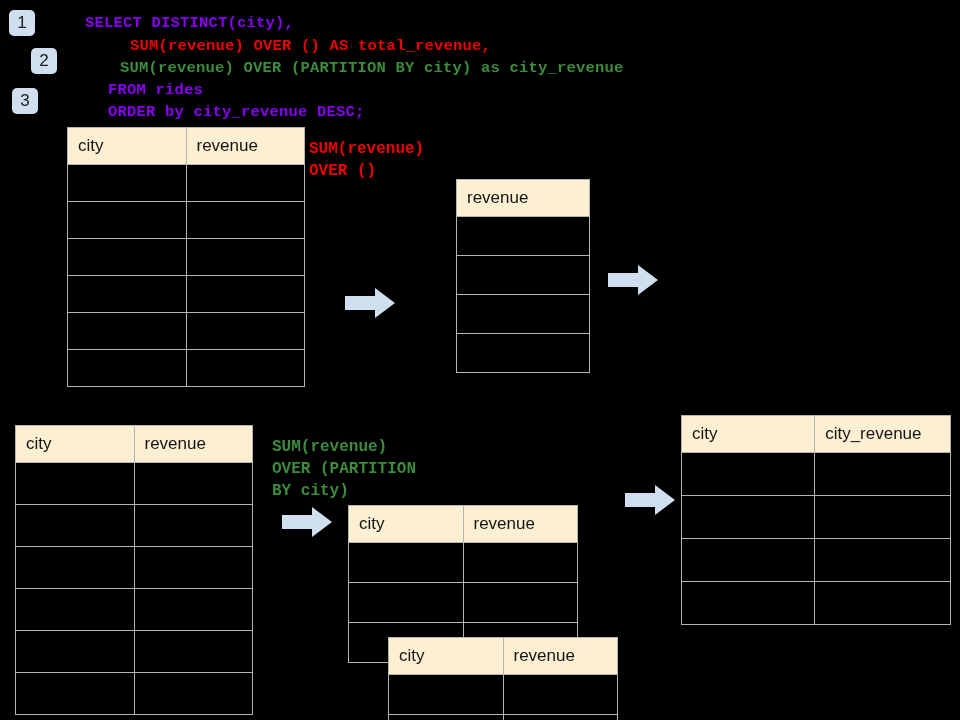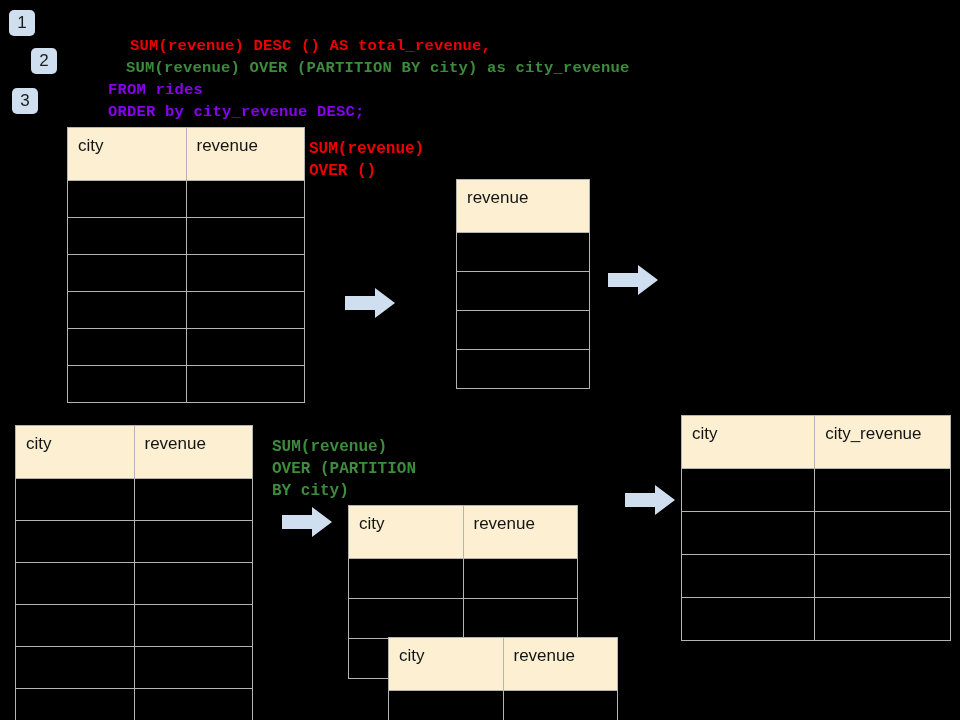--- a/index.html
+++ b/index.html
@@ -72,43 +72,44 @@
     padding: 0;
   }
   .tbl th {
     border: 1px solid #b4b4b4;
     background: #fdf0d2;
     color: #141414;
     font-family: "Liberation Sans", sans-serif;
     font-size: 17px;
     font-weight: normal;
     text-align: left;
-    padding: 8px 0 24px 10px;
+    padding: 8px 0 8px 10px;
     height: 21px;
     box-sizing: border-box;
   }
 
   
   .arrow {
     position: absolute;
     color: #cfdff0;
   }
 </style>
 </head>
 <body>
 
 <div id="canvas">
 
   <div class="badge" style="left:9px; top:10px;">1</div>
   <div class="badge" style="left:31px; top:48px;">2</div>
   <div class="badge" style="left:12px; top:88px;">3</div>
 
   <div class="sql">
-    <div class="sql-line sql-red" style="left:130px; top:35px;">SUM(revenue) DESC () AS total_revenue,</div>
-    <div class="sql-line sql-green" style="left:126px; top:57px;">SUM(revenue) OVER (PARTITION BY city) as city_revenue</div>
+    <div class="sql-line sql-purple" style="left:85px; top:12px;">SELECT DISTINCT(city),</div>
+    <div class="sql-line sql-red" style="left:130px; top:35px;">SUM(revenue) OVER () AS total_revenue,</div>
+    <div class="sql-line sql-green" style="left:120px; top:57px;">SUM(revenue) OVER (PARTITION BY city) as city_revenue</div>
     <div class="sql-line sql-purple" style="left:108px; top:79px;">FROM rides</div>
     <div class="sql-line sql-purple" style="left:108px; top:101px;">ORDER by city_revenue DESC;</div>
   </div>
 
 
   <div class="anno red" style="left:309px; top:138px;">SUM(revenue)
 OVER ()</div>
 
   <div class="anno green" style="left:272px; top:436px;">SUM(revenue)
 OVER (PARTITION

